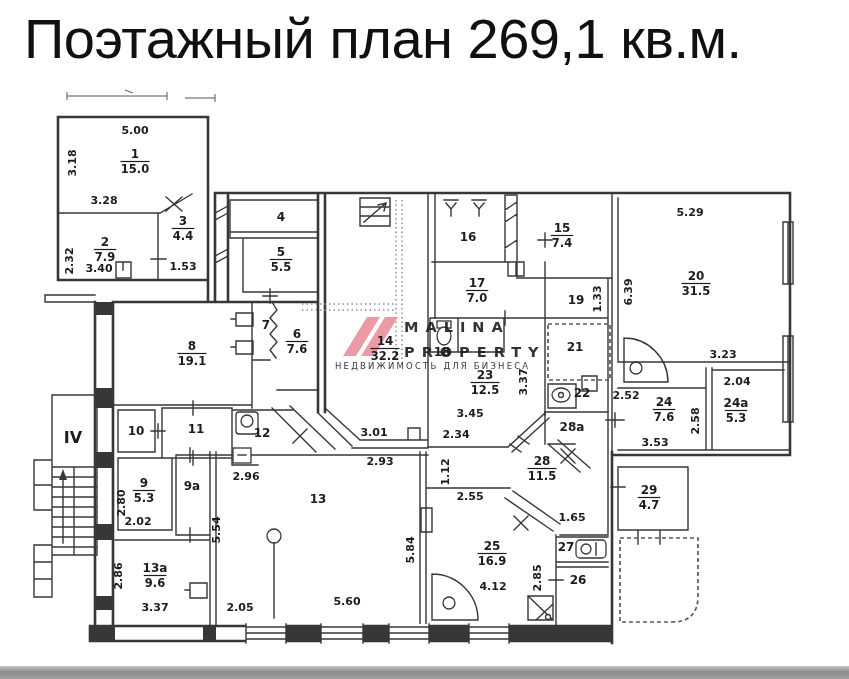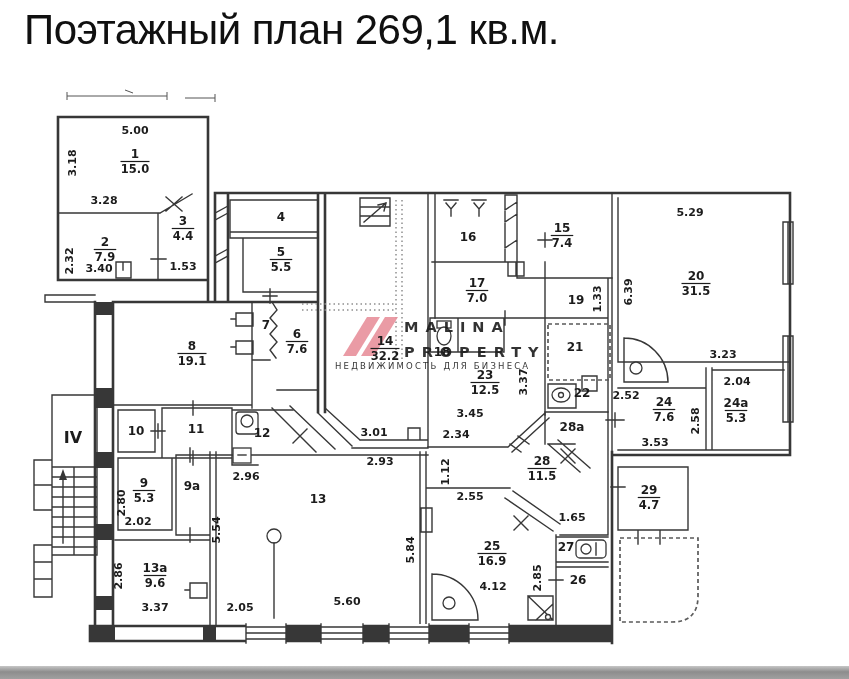--- a/index.html
+++ b/index.html
@@ -1,18 +1,18 @@
 <!DOCTYPE html>
 <html><head>
 <meta charset="utf-8">
 <style>
   html,body{margin:0;padding:0;background:#ffffff;}
   .page{position:relative;width:849px;height:679px;background:#ffffff;overflow:hidden;
         font-family:"Liberation Sans",sans-serif;}
-  .title{position:absolute;left:24px;top:6px;font-size:42px;font-weight:400;color:#101010;
+  .title{position:absolute;left:24px;top:6px;font-size:56px;font-weight:400;color:#101010;
          letter-spacing:-0.5px;white-space:nowrap;}
   .plan-svg{position:absolute;left:0;top:0;width:849px;height:679px;}
   .edge-shadow{position:absolute;left:797px;top:80px;width:25px;height:585px;
 TEXT     background:linear-gradient(to right,rgba(120,120,120,0),rgba(95,95,95,0.6) 72%,rgba(160,160,160,0.25));}
   .bottom-shadow{position:absolute;left:0;top:666px;width:849px;height:13px;
      background:linear-gradient(to bottom,#c6c6c6,#8d8d8d 45%,#a0a0a0);}
   
   .w{stroke:#373737;stroke-width:2.6;fill:none;stroke-linecap:square;}
   .t{stroke:#373737;stroke-width:1.4;fill:none;stroke-linecap:square;}
   .dk{fill:#373737;stroke:none;}

